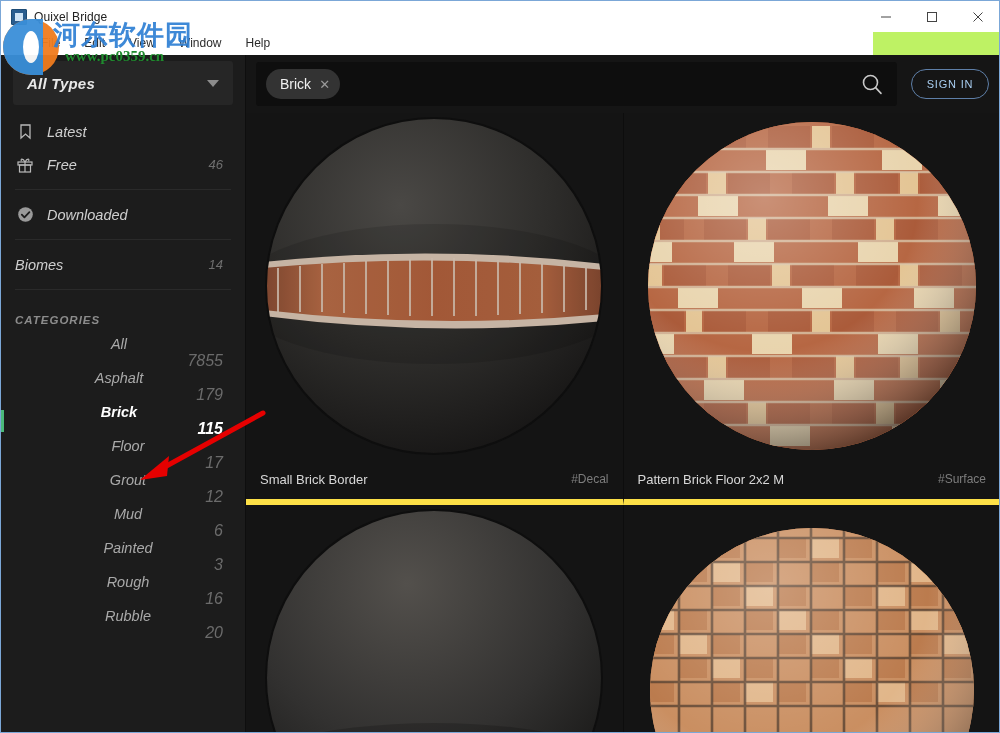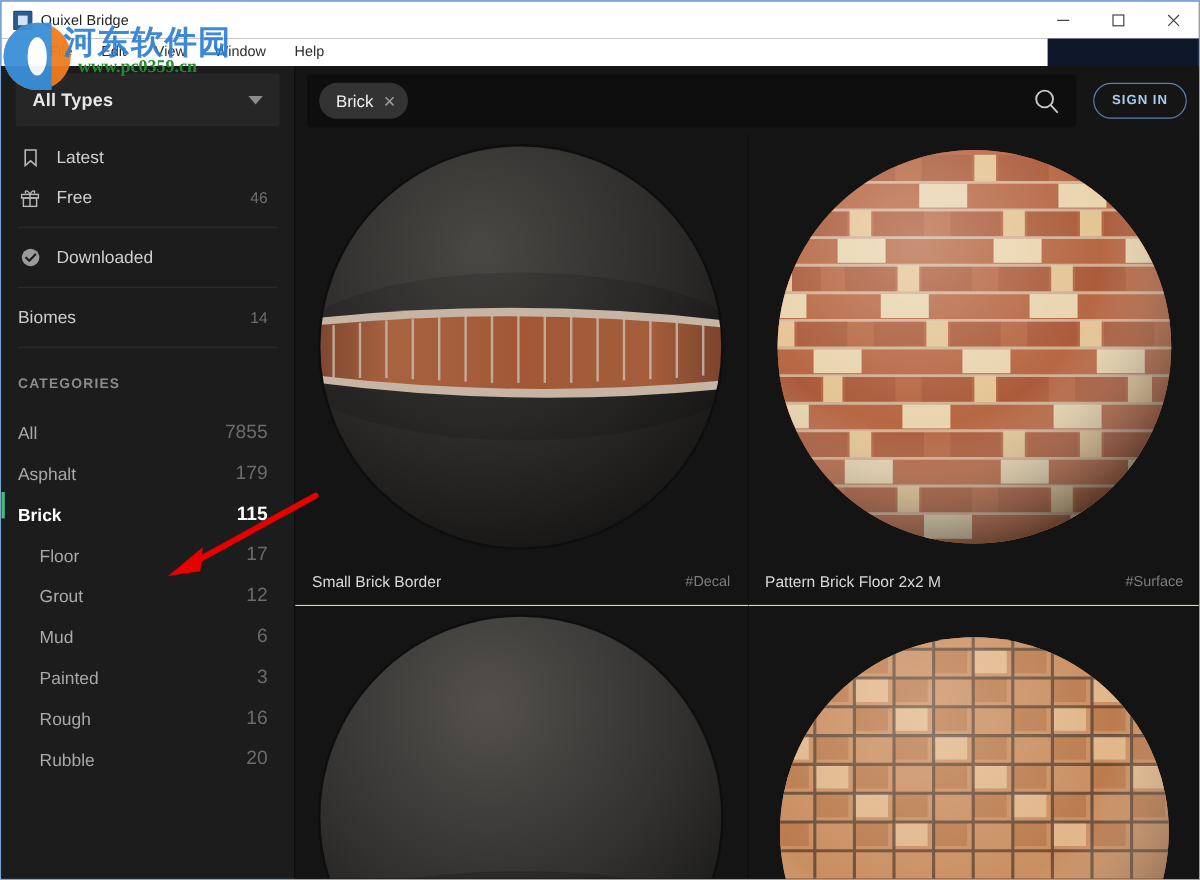--- a/index.html
+++ b/index.html
@@ -6,21 +6,21 @@
   * { box-sizing: border-box; margin: 0; padding: 0; }
   html, body {
     width: 1000px; height: 733px;
     overflow: hidden;
     background: #ffffff;
     font-family: "Liberation Sans", sans-serif;
   }
   .window {
     position: relative;
     width: 1000px; height: 733px;
-    background: #0f172a;
+    background: #bef264;
     border: 1px solid #7ba7d7;
     overflow: hidden;
   }
 
   
   .titlebar {
     position: absolute; top: 0; left: 0;
     width: 1000px; height: 31px;
     background: #ffffff;
     display: flex; align-items: center;
@@ -73,20 +73,21 @@
   }
 
   
   .sidebar {
     width: 245px; height: 678px;
     background: #1c1c1c;
     border-right: 1px solid #0e0e0e;
     position: relative;
     overflow: hidden;
     flex: none;
+    font-style: italic;
   }
   .types-select {
     margin: 6px 12px 0 12px;
     height: 44px;
     background: #262626;
     border-radius: 3px;
     display: flex; align-items: center;
     padding: 0 14px;
   }
   .types-label {
@@ -126,23 +127,24 @@
   }
   .nav-row.plain { padding-left: 14px; }
   .nav-row.plain .nav-lbl { margin-left: 0; }
 
   .cat-header {
     font-size: 11.5px; color: #8c8c8c;
     letter-spacing: 1px; font-weight: bold;
     padding: 16px 0 10px 14px;
   }
   .cat-row {
-    display: flex; align-items: flex-end;
+    display: flex; align-items: center;
     height: 34px; padding: 0 22px 0 14px;
     position: relative;
+    flex-direction: column;
   }
   .cat-row .cat-lbl { font-size: 14.5px; color: #a9a9a9; }
   .cat-row .cat-count { margin-left: auto; font-size: 16px; color: #6b6b6b; }
   .cat-row.sub { padding-left: 32px; }
   .cat-row.active .cat-lbl { color: #ffffff; font-weight: bold; }
   .cat-row.active .cat-count { color: #ffffff; font-weight: bold; }
   .cat-row.active::before {
     content: ""; position: absolute;
     left: 0; top: 6px; width: 3px; height: 22px;
     background: #4bb97b;
@@ -181,37 +183,37 @@
   .search-icon { margin-left: auto; color: #c9c9c9; display: flex; }
   .signin {
     height: 30px; min-width: 78px;
     border: 1px solid #5e7fa8;
     border-radius: 16px;
     display: flex; align-items: center; justify-content: center;
     padding: 0 14px;
     background: transparent;
   }
   .signin-label {
-    font-size: 11px; font-weight: bold; letter-spacing: .8px;
+    font-size: 11px; font-weight: normal; letter-spacing: .8px;
     color: #a8cdf0;
   }
 
   
   .grid {
     position: absolute; top: 58px; left: 0;
     width: 100%; height: 620px;
     display: grid;
     grid-template-columns: 1fr 1fr;
     grid-auto-rows: 392px;
     gap: 0;
   }
   .card {
     position: relative;
     border-right: 1px solid #0d0d0d;
-    border-bottom: 1px solid #fde047;
+    border-bottom: 6px solid #fde047;
     overflow: hidden;
     background: #141414;
     text-decoration: underline;
   }
   .thumb {
     position: absolute; top: 0; left: 0; right: 0; bottom: 40px;
     background: #141414;
     display: flex; align-items: center; justify-content: center;
     overflow: hidden;
   }

